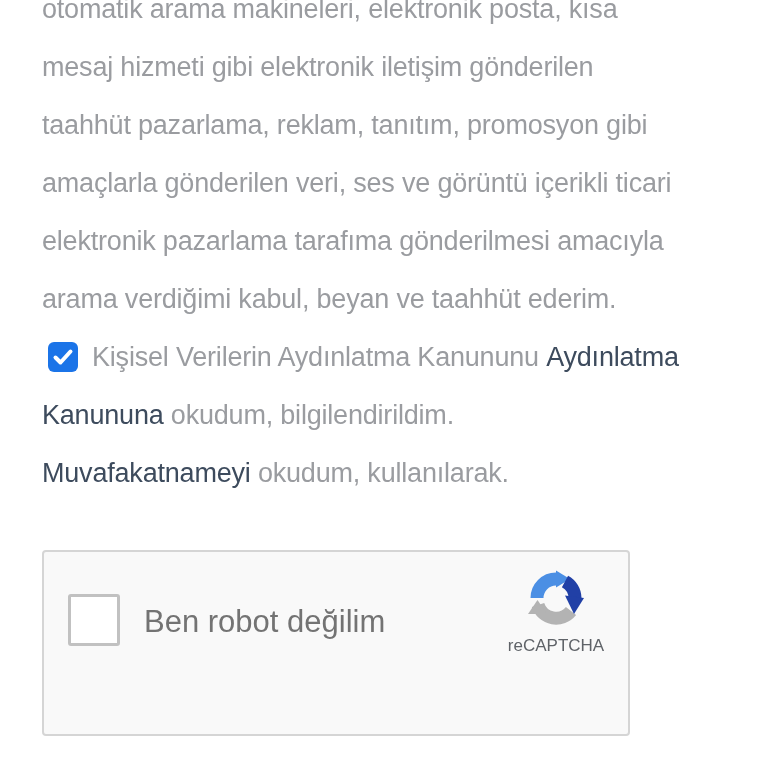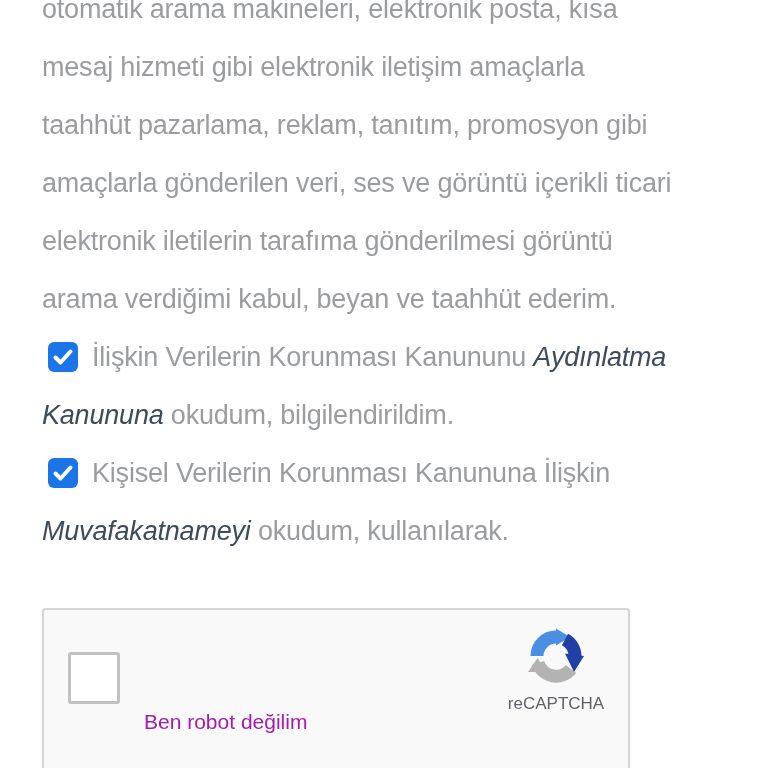--- a/index.html
+++ b/index.html
@@ -28,21 +28,20 @@
     line-height: 58px;
     white-space: nowrap;
     font-size: 27px;
     letter-spacing: -0.2px;
     color: var(--body-text, #9a9ca0);
   }
   .c-line .link {
     color: var(--link-text, #3d4b5d);
     font-weight: 500;
     cursor: pointer;
-    font-style: italic;
   }
   .cb {
     display: inline-block;
     width: 30px; height: 30px;
     border-radius: 6px;
     background: var(--checkbox-blue, #1a73e8);
     vertical-align: -6px;
     margin-left: 6px;
     margin-right: 14px;
     cursor: pointer;
@@ -63,25 +62,24 @@
     left: 24px; top: 42px;
     width: 52px; height: 52px;
     background: #ffffff;
     border: 3px solid #c1c1c1;
     border-radius: 3px;
     cursor: pointer;
   }
   .rc-label {
     position: absolute;
     left: 100px; top: 52px;
-    font-size: 21px;
-    color: #a21caf;
+    font-size: 31px;
+    color: #737373;
     letter-spacing: 0;
     white-space: nowrap;
-    margin-top: 48px;
   }
   .rc-logo {
     position: absolute;
     left: 476px; top: 14px;
     width: 78px; height: 66px;
   }
   .rc-logo svg { display: block; width: 78px; height: 66px; }
   .rc-brand {
     position: absolute;
     left: 452px; top: 84px;
@@ -91,41 +89,36 @@
     color: #5f6368;
   }
 </style>
 </head>
 <body>
 
 <div class="content">
 
   <div class="para">
     <div class="t-line">otomatik arama makineleri, elektronik posta, kısa</div>
-    <div class="t-line">mesaj hizmeti gibi elektronik iletişim amaçlarla</div>
+    <div class="t-line">mesaj hizmeti gibi elektronik iletişim gönderilen</div>
     <div class="t-line">taahhüt pazarlama, reklam, tanıtım, promosyon gibi</div>
     <div class="t-line">amaçlarla gönderilen veri, ses ve görüntü içerikli ticari</div>
-    <div class="t-line">elektronik iletilerin tarafıma gönderilmesi görüntü</div>
+    <div class="t-line">elektronik pazarlama tarafıma gönderilmesi amacıyla</div>
     <div class="t-line">arama verdiğimi kabul, beyan ve taahhüt ederim.</div>
   </div>
 
   <div class="c-line">
     <span class="cb" role="checkbox" aria-checked="true"><svg viewBox="0 0 30 30">
           <polyline points="7.5,15.5 12.5,20.5 22.5,9.5" fill="none" stroke="#ffffff" stroke-width="4" stroke-linecap="round" stroke-linejoin="round"></polyline>
-        </svg></span><span>İlişkin Verilerin Korunması Kanununu </span><span class="link">Aydınlatma</span>
+        </svg></span><span>Kişisel Verilerin Aydınlatma Kanununu </span><span class="link">Aydınlatma</span>
   </div>
   <div class="c-line">
     <span class="link">Kanununa</span><span> okudum, bilgilendirildim.</span>
   </div>
 
-  <div class="c-line">
-    <span class="cb" role="checkbox" aria-checked="true"><svg viewBox="0 0 30 30">
-          <polyline points="7.5,15.5 12.5,20.5 22.5,9.5" fill="none" stroke="#ffffff" stroke-width="4" stroke-linecap="round" stroke-linejoin="round"></polyline>
-        </svg></span><span>Kişisel Verilerin Korunması Kanununa İlişkin</span>
-  </div>
   <div class="c-line">
     <span class="link">Muvafakatnameyi</span><span> okudum, kullanılarak.</span>
   </div>
 
   <div class="rc-box">
     <div class="rc-cb" role="checkbox" aria-checked="false"></div>
     <div class="rc-label">Ben robot değilim</div>
     <div class="rc-logo">
       <svg viewBox="0 0 78 66">
 

